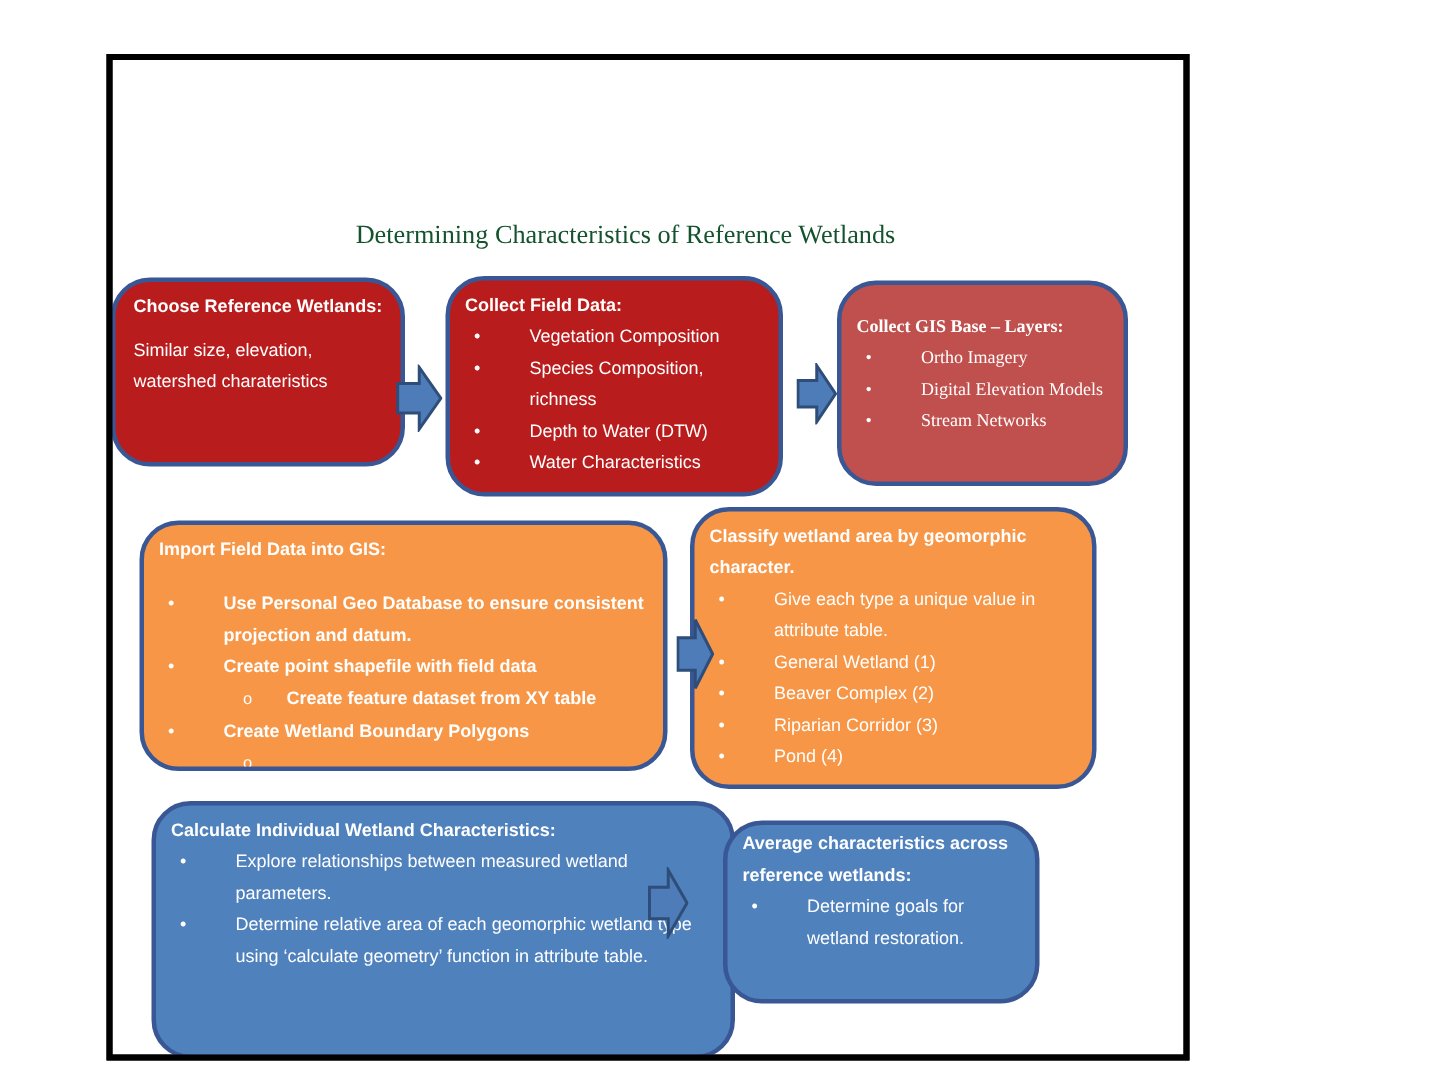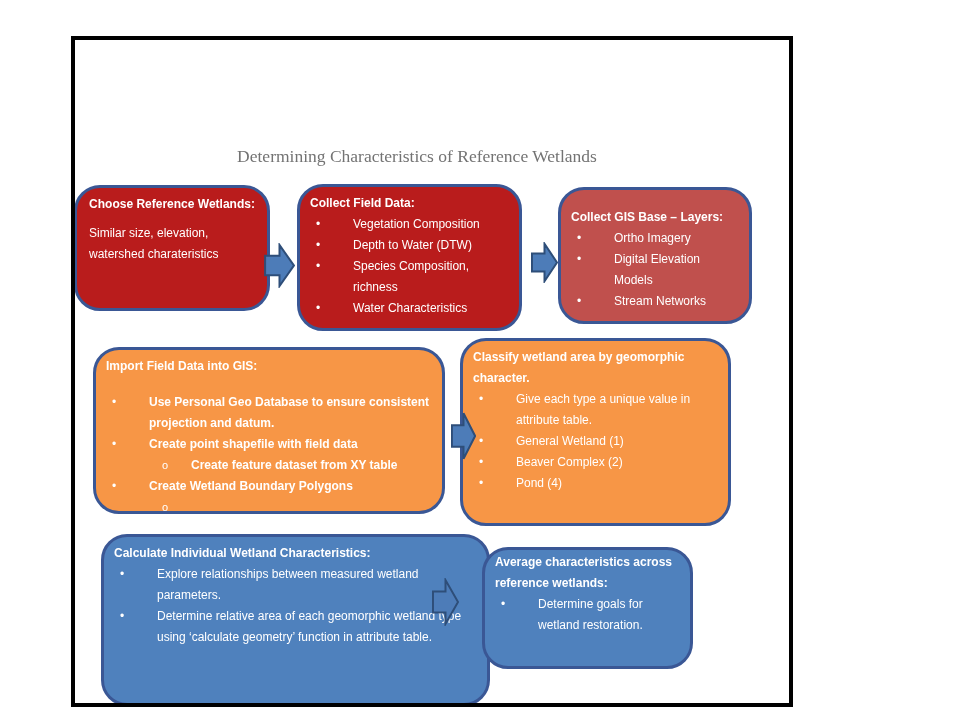--- a/index.html
+++ b/index.html
@@ -14,21 +14,21 @@
     box-sizing:border-box; background:#ffffff; border:4px solid #000000;
   }
   .slide-overlay {
     position:absolute; left:71px; top:36px; width:722px; height:671px;
     box-sizing:border-box; background:transparent; border:4px solid #000000;
     pointer-events:none; z-index:50;
   }
   .diagram-title {
     position:absolute; left:71px; top:146px; width:692px; height:26px;
     text-align:center; font-family:"Liberation Serif", serif;
-    font-size:17.5px; color:#737373; z-index:5;
+    font-size:17.5px; color:#14532d; z-index:5;
   }
   .box {
     position:absolute; box-sizing:border-box; z-index:10;
     border:3px solid #3A5795; border-radius:26px;
     color:#ffffff; font-size:12px; line-height:21px; overflow:hidden;
   }
   .green  { background:#b91c1c; }
   .red    { background:#C0504D; }
   .orange { background:#F79646; }
   .blue   { background:#4F81BD; }
@@ -72,41 +72,41 @@
 
 <div class="box green" style="left:297px; top:184px; width:225px; height:147px;">
   <div class="pad">
     <div class="box-title nowrap">Collect Field Data:</div>
     <div class="brow">
       <span class="bdot"></span>
       <span class="btxt">Vegetation Composition</span>
     </div>
     <div class="brow">
       <span class="bdot"></span>
+      <span class="btxt">Species Composition, richness</span>
+    </div>
+    <div class="brow">
+      <span class="bdot"></span>
       <span class="btxt">Depth to Water (DTW)</span>
-    </div>
-    <div class="brow">
-      <span class="bdot"></span>
-      <span class="btxt">Species Composition, richness</span>
     </div>
     <div class="brow">
       <span class="bdot"></span>
       <span class="btxt">Water Characteristics</span>
     </div>
   </div>
 </div>
 
 <div class="arrow" style="left:531px; top:242px;">
   <svg width="27" height="41" viewBox="0 0 28 46" preserveAspectRatio="none">
     <polygon points="1,13 14,13 14,2 27,23 14,44 14,33 1,33" fill="#4D7CB8" stroke="#2E4E79" stroke-width="2" vector-effect="non-scaling-stroke"></polygon>
   </svg>
 </div>
 
 <div class="box red" style="left:558px; top:187px; width:194px; height:137px;">
-  <div class="pad" style="padding-top:17px;">
+  <div class="pad" style="padding-top:17px;font-family:Liberation Serif, serif;">
     <div class="box-title nowrap">Collect GIS Base – Layers:</div>
     <div class="brow">
       <span class="bdot"></span>
       <span class="btxt">Ortho Imagery</span>
     </div>
     <div class="brow">
       <span class="bdot"></span>
       <span class="btxt">Digital Elevation Models</span>
     </div>
     <div class="brow">
@@ -156,20 +156,24 @@
       <span class="bdot"></span>
       <span class="btxt">Give each type a unique value in attribute table.</span>
     </div>
     <div class="brow">
       <span class="bdot"></span>
       <span class="btxt">General Wetland (1)</span>
     </div>
     <div class="brow">
       <span class="bdot"></span>
       <span class="btxt">Beaver Complex (2)</span>
+    </div>
+    <div class="brow">
+      <span class="bdot"></span>
+      <span class="btxt">Riparian Corridor (3)</span>
     </div>
     <div class="brow">
       <span class="bdot"></span>
       <span class="btxt">Pond (4)</span>
     </div>
   </div>
 </div>
 
 <div class="box blue" style="left:101px; top:534px; width:389px; height:172px;">
   <div class="pad">

